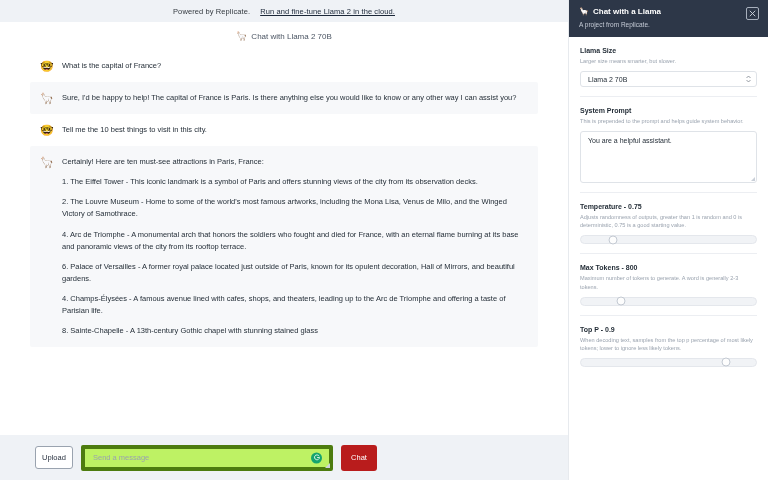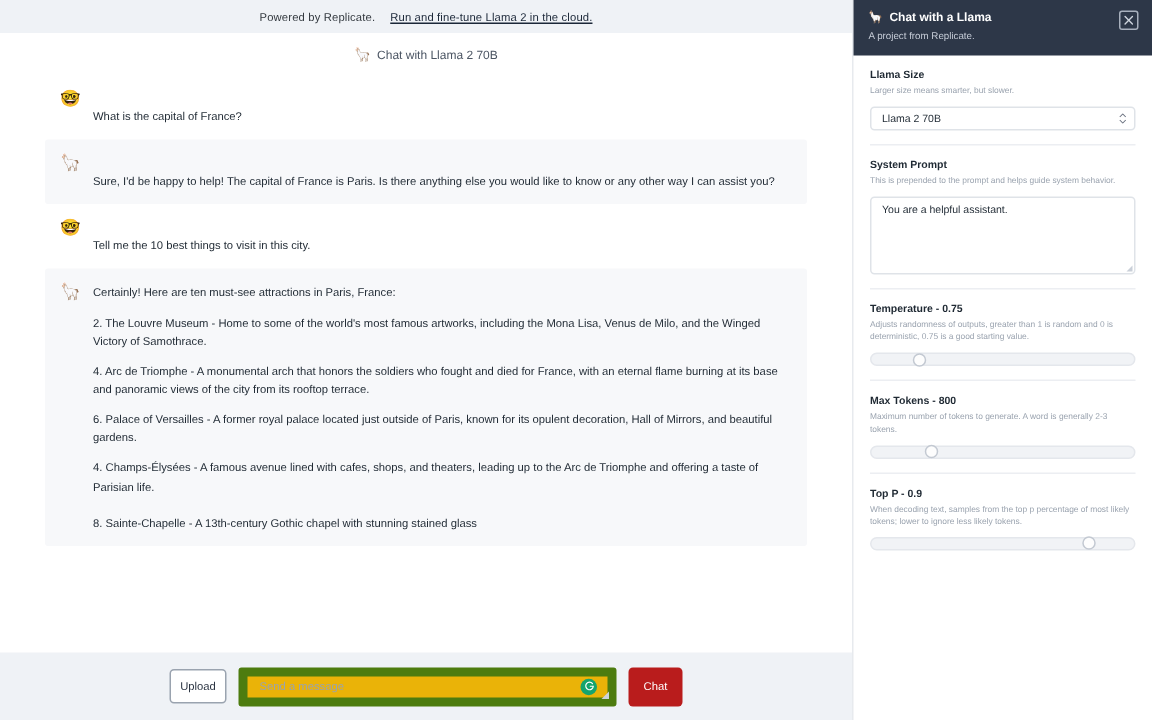--- a/index.html
+++ b/index.html
@@ -54,44 +54,44 @@
   .msg .avatar {
     flex: 0 0 14px; width: 14px; height: 14px;
     font-size: 11px; line-height: 14px; text-align: center;
     user-select: none;
   }
   .msg .body {
     font-size: 7.5px; line-height: 1.62; color: #1f2933;
     padding-top: 1px;
   }
   .msg .body p { margin: 0 0 8px 0; }
-  .msg .body p:last-child { margin-bottom: 0; margin-top: 12px; }
+  .msg .body p:last-child { margin-bottom: 0; }
 
   
   .composer-wrap {
     flex: 0 0 45px;
     background: #eff2f6;
-    display: flex; align-items: center; justify-content: center;
+    display: flex; align-items: center; 
     gap: 8px;
-    padding: 0 10px;
+    padding: 0 35px;
   }
   .upload-btn {
     width: 38px; height: 23px;
     border: 1px solid #9aa3af; border-radius: 3px;
     background: #ffffff; color: #2b3442;
     font-size: 7.5px; font-family: "Liberation Sans", sans-serif;
     cursor: pointer;
     display: flex; align-items: center; justify-content: center;
   }
   .input-shell {
     position: relative;
     flex: 1 1 auto; max-width: 252px;
     height: 26px;
-    background: #eab308;
-    border: 6px solid #4d7c0f;
+    background: #bef264;
+    border: 4px solid #4d7c0f;
     border-radius: 2px;
     display: flex; align-items: center;
   }
   .input-shell input {
     border: 0; outline: 0; background: transparent;
     flex: 1 1 auto; height: 100%;
     padding: 0 30px 0 8px;
     font-size: 7.5px; color: #1f2933;
     font-family: "Liberation Sans", sans-serif;
   }
@@ -241,20 +241,21 @@
         <div class="msg user">
           <div class="avatar">🤓</div>
           <div class="body">
             <p>Tell me the 10 best things to visit in this city.</p>
           </div>
         </div>
         <div class="msg assistant">
           <div class="avatar">🦙</div>
           <div class="body">
             <p>Certainly! Here are ten must-see attractions in Paris, France:</p>
+            <p>1. The Eiffel Tower - This iconic landmark is a symbol of Paris and offers stunning views of the city from its observation decks.</p>
             <p>2. The Louvre Museum - Home to some of the world's most famous artworks, including the Mona Lisa, Venus de Milo, and the Winged Victory of Samothrace.</p>
             <p>4. Arc de Triomphe - A monumental arch that honors the soldiers who fought and died for France, with an eternal flame burning at its base and panoramic views of the city from its rooftop terrace.</p>
             <p>6. Palace of Versailles - A former royal palace located just outside of Paris, known for its opulent decoration, Hall of Mirrors, and beautiful gardens.</p>
             <p>4. Champs-Élysées - A famous avenue lined with cafes, shops, and theaters, leading up to the Arc de Triomphe and offering a taste of Parisian life.</p>
             <p>8. Sainte-Chapelle - A 13th-century Gothic chapel with stunning stained glass</p>
           </div>
         </div>
       </div>
 
     <div class="composer-wrap">

